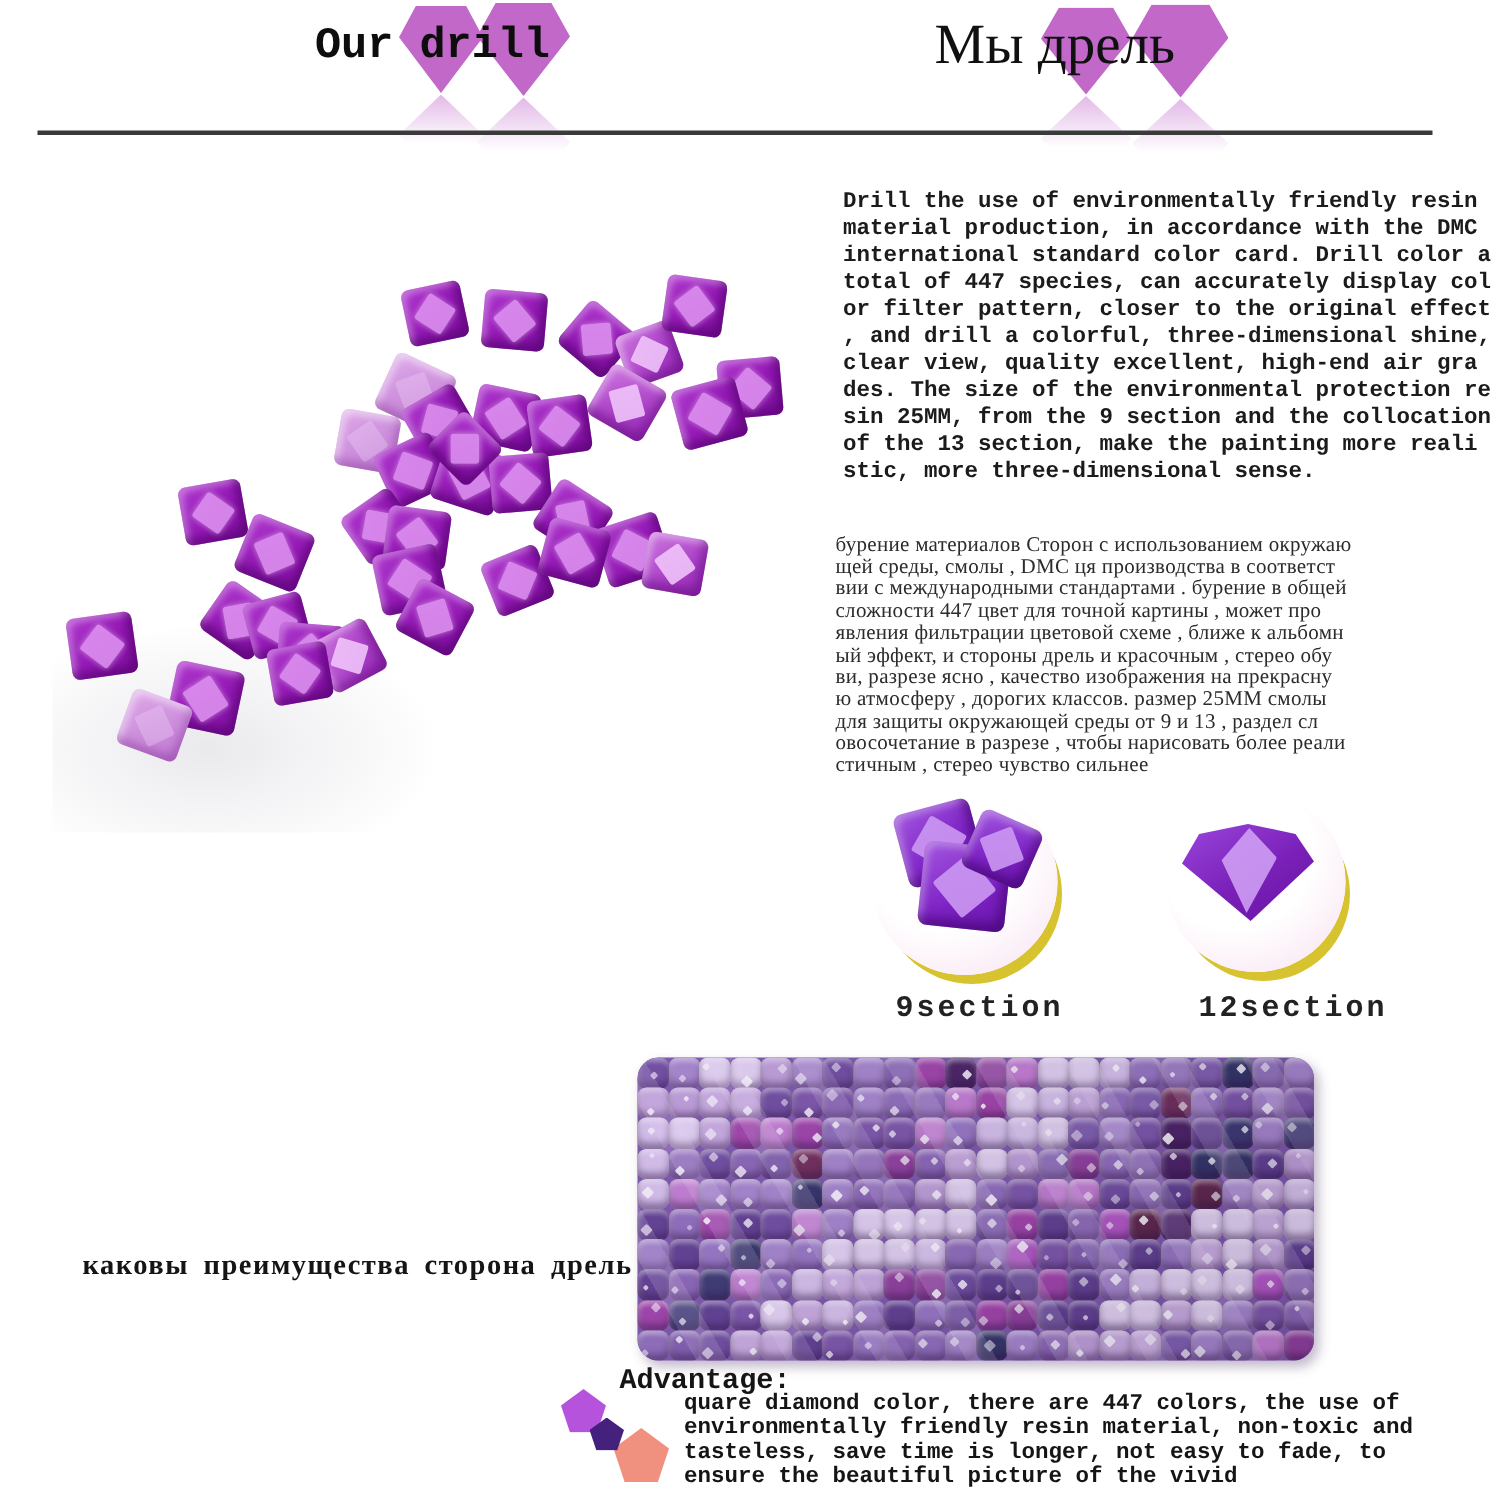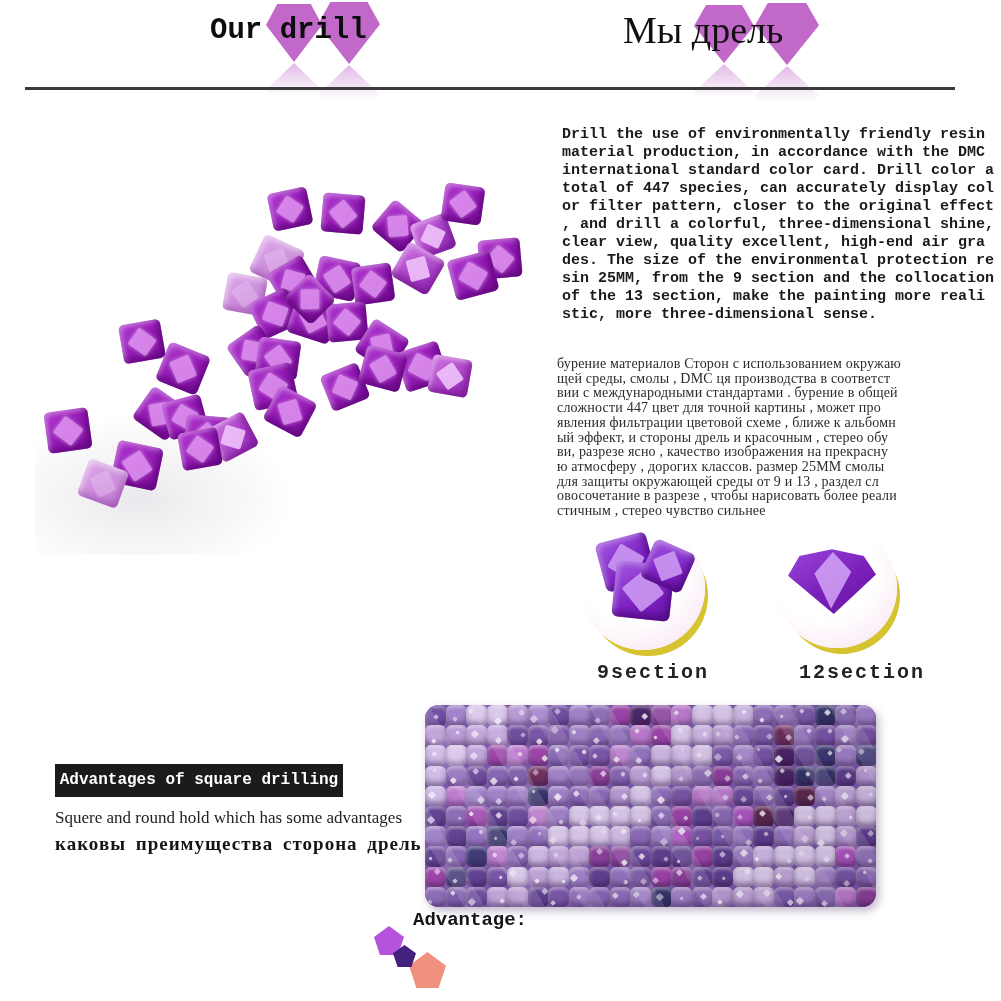--- a/index.html
+++ b/index.html
@@ -259,22 +259,20 @@
     </div>
 
   <div id="circle-12" class="abs circle"></div>
   <div id="gem-fan" class="abs">
     <span class="kite"></span>
   </div>
 
   <div id="label-9" class="abs mono sec-label">9section</div>
   <div id="label-12" class="abs mono sec-label">12section</div>
 
-  <div id="box-adv" class="abs black-box mono">Advantages of square drilling</div>
-  <div id="adv-en" class="abs serif">Squere and round hold which has some advantages</div>
   <div id="adv-ru" class="abs serif">каковы преимущества сторона дрель</div>
 
   <div id="mosaic" class="abs">
       <div class="mcell" style="left: 0px; top: 0px; width: 21px; height: 20.7px; background: rgb(109, 77, 158);">
         <span class="glint" style="width: 4.13232px; height: 4.13232px; left: 9.44386px; top: 9.61538px; opacity: 0.61;"></span>
       </div>
       <div class="mcell" style="left: 20.5px; top: 0px; width: 21px; height: 20.7px; background: rgb(165, 136, 204);">
         <span class="glint" style="width: 3.90284px; height: 3.90284px; left: 7.81578px; top: 11.7235px; opacity: 0.56;"></span>
       </div>
       <div class="mcell" style="left: 41px; top: 0px; width: 21px; height: 20.7px; background: rgb(228, 214, 242);">
@@ -842,14 +840,18 @@
         <span class="glint" style="width: 4.83228px; height: 4.83228px; left: 7.34497px; top: 13.7661px; opacity: 0.66;"></span>
       </div>
       <div class="mcell" style="left: 410px; top: 181.8px; width: 21px; height: 20.7px; background: rgb(197, 128, 210);"></div>
       <div class="mcell" style="left: 430.5px; top: 181.8px; width: 21px; height: 20.7px; background: rgb(143, 63, 154);"></div>
     </div>
 
   <div id="pent-a" class="abs pent-up"></div>
   <div id="pent-b" class="abs pent-up"></div>
   <div id="pent-c" class="abs pent-up"></div>
   <div id="adv-heading" class="abs mono">Advantage:</div>
+  <div id="adv-body" class="abs mono">quare diamond color, there are 447 colors, the use of
+environmentally friendly resin material, non-toxic and
+tasteless, save time is longer, not easy to fade, to
+ensure the beautiful picture of the vivid</div>
 
 </div>
 
 </body></html>

